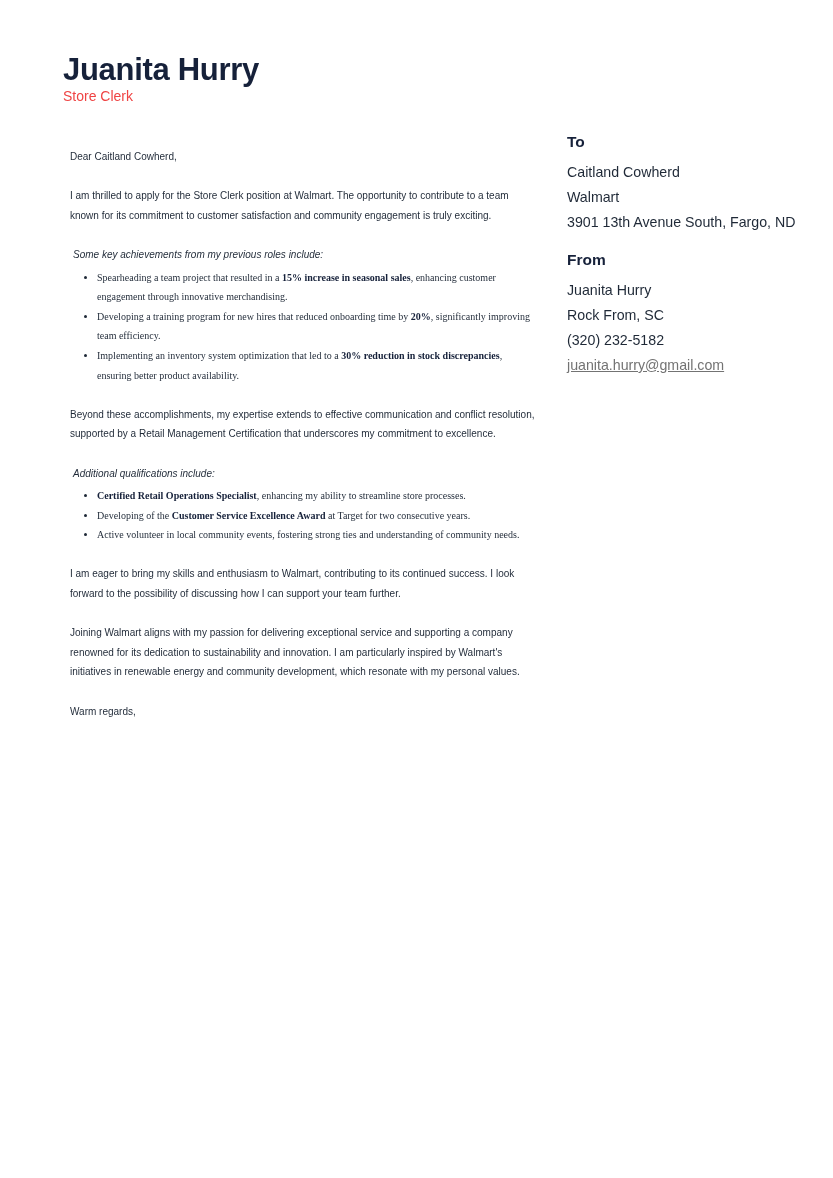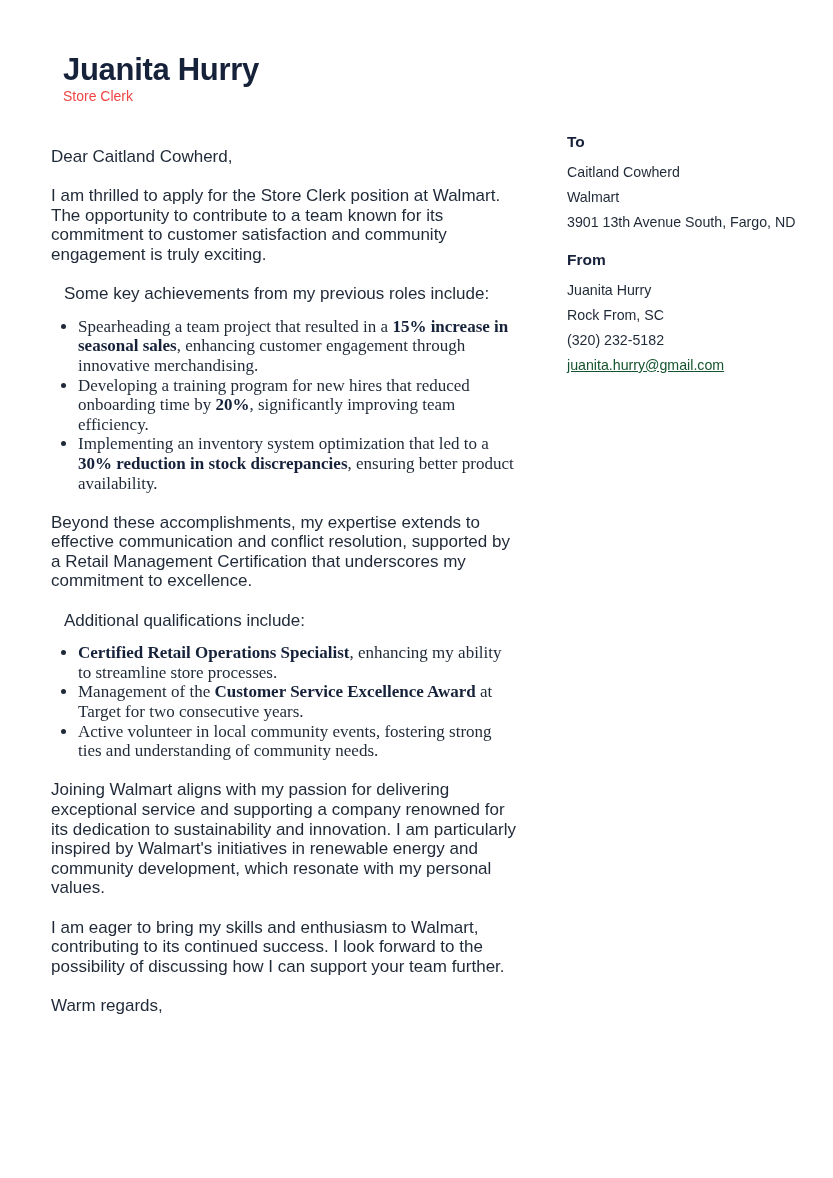--- a/index.html
+++ b/index.html
@@ -9,37 +9,37 @@
     color: #1f2937;
   }
   .header { position: absolute; left: 63px; top: 52px; }
   .name {
     font-size: 31px; font-weight: bold; color: #16213a; letter-spacing: -0.3px;
     line-height: 36px; margin: 0;
   }
   .title { font-size: 14px; color: #ef4444; line-height: 16px; margin-top: 0px; }
 
   .main {
-    position: absolute; left: 51px; top: 147px; width: 465px;
-    font-size: 17px; line-height: 19.6px; color: #1f2937;
+    position: absolute; left: 70px; top: 147px; width: 465px;
+    font-size: 10px; line-height: 19.6px; color: #1f2937;
   }
   .main p { margin: 0 0 19.6px 0; }
-  .main .intro { margin: 13px; }
+  .main .intro { margin: 3px; font-style: italic; }
   .main ul { margin: 0 0 19.6px 0; padding-left: 27px; }
   .main ul li { margin: 0; font-family: Liberation Serif, serif; }
   .main b { color: #16213a; }
 
   .side {
     position: absolute; left: 567px; top: 132px; width: 240px;
     font-size: 14.2px; color: #1f2937;
   }
   .side h3 { font-size: 15.5px; font-weight: bold; color: #16213a; margin: 0 0 8px 0; line-height: 20px; }
   .side .line { line-height: 24.8px; }
   .side .block { margin-bottom: 16px; }
-  .side a { color: #14532d; text-decoration: underline; }
+  .side a { color: #737373; text-decoration: underline; }
 </style>
 </head>
 <body>
 
 <div class="header">
   <h1 class="name">Juanita Hurry</h1>
   <div class="title">Store Clerk</div>
 </div>
 
 <div class="main">
@@ -48,25 +48,25 @@
   <p class="intro">Some key achievements from my previous roles include:</p>
   <ul>
     <li><span>Spearheading a team project that resulted in a </span><b>15% increase in seasonal sales</b><span>, enhancing customer engagement through innovative merchandising.</span></li>
     <li><span>Developing a training program for new hires that reduced onboarding time by </span><b>20%</b><span>, significantly improving team efficiency.</span></li>
     <li><span>Implementing an inventory system optimization that led to a </span><b>30% reduction in stock discrepancies</b><span>, ensuring better product availability.</span></li>
   </ul>
   <p>Beyond these accomplishments, my expertise extends to effective communication and conflict resolution, supported by a Retail Management Certification that underscores my commitment to excellence.</p>
   <p class="intro">Additional qualifications include:</p>
   <ul>
     <li><span></span><b>Certified Retail Operations Specialist</b><span>, enhancing my ability to streamline store processes.</span></li>
-    <li><span>Management of the </span><b>Customer Service Excellence Award</b><span> at Target for two consecutive years.</span></li>
+    <li><span>Developing of the </span><b>Customer Service Excellence Award</b><span> at Target for two consecutive years.</span></li>
     <li><span>Active volunteer in local community events, fostering strong ties and understanding of community needs.</span><b></b><span></span></li>
   </ul>
+  <p>I am eager to bring my skills and enthusiasm to Walmart, contributing to its continued success. I look forward to the possibility of discussing how I can support your team further.</p>
   <p>Joining Walmart aligns with my passion for delivering exceptional service and supporting a company renowned for its dedication to sustainability and innovation. I am particularly inspired by Walmart's initiatives in renewable energy and community development, which resonate with my personal values.</p>
-  <p>I am eager to bring my skills and enthusiasm to Walmart, contributing to its continued success. I look forward to the possibility of discussing how I can support your team further.</p>
   <p>Warm regards,</p>
 </div>
 
 <div class="side">
   <div class="block">
     <h3>To</h3>
     <div class="line">Caitland Cowherd</div>
     <div class="line">Walmart</div>
     <div class="line">3901 13th Avenue South, Fargo, ND</div>
   </div>

